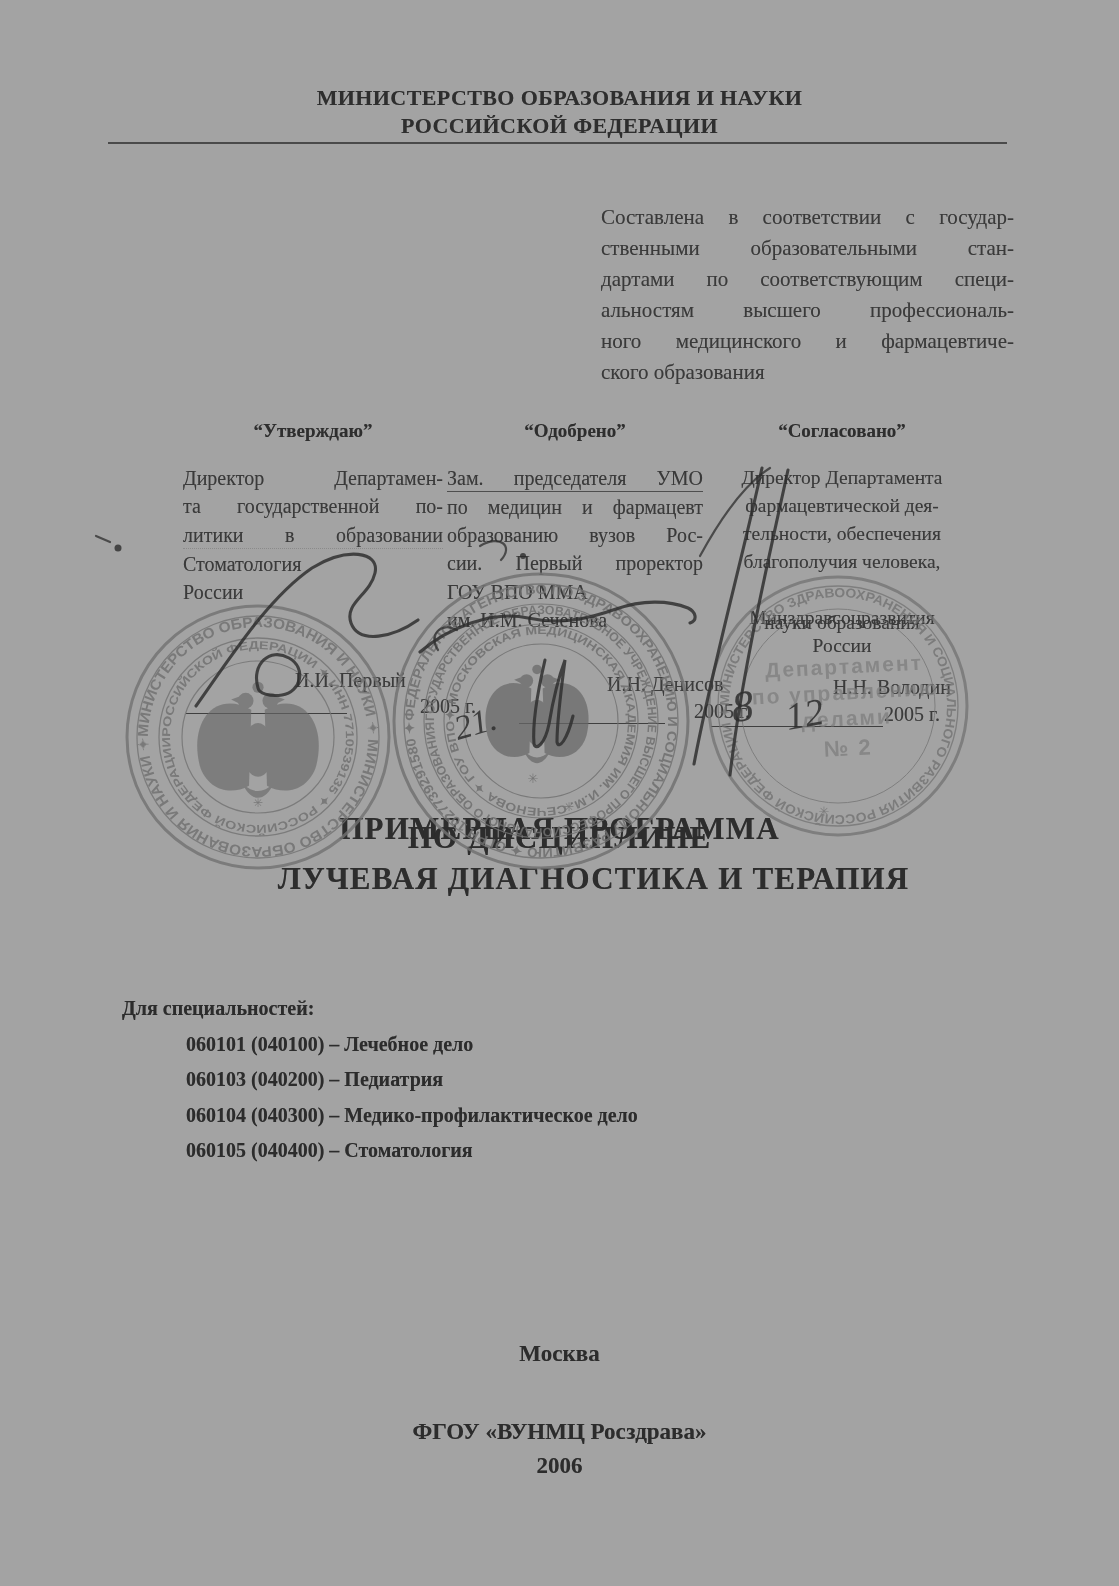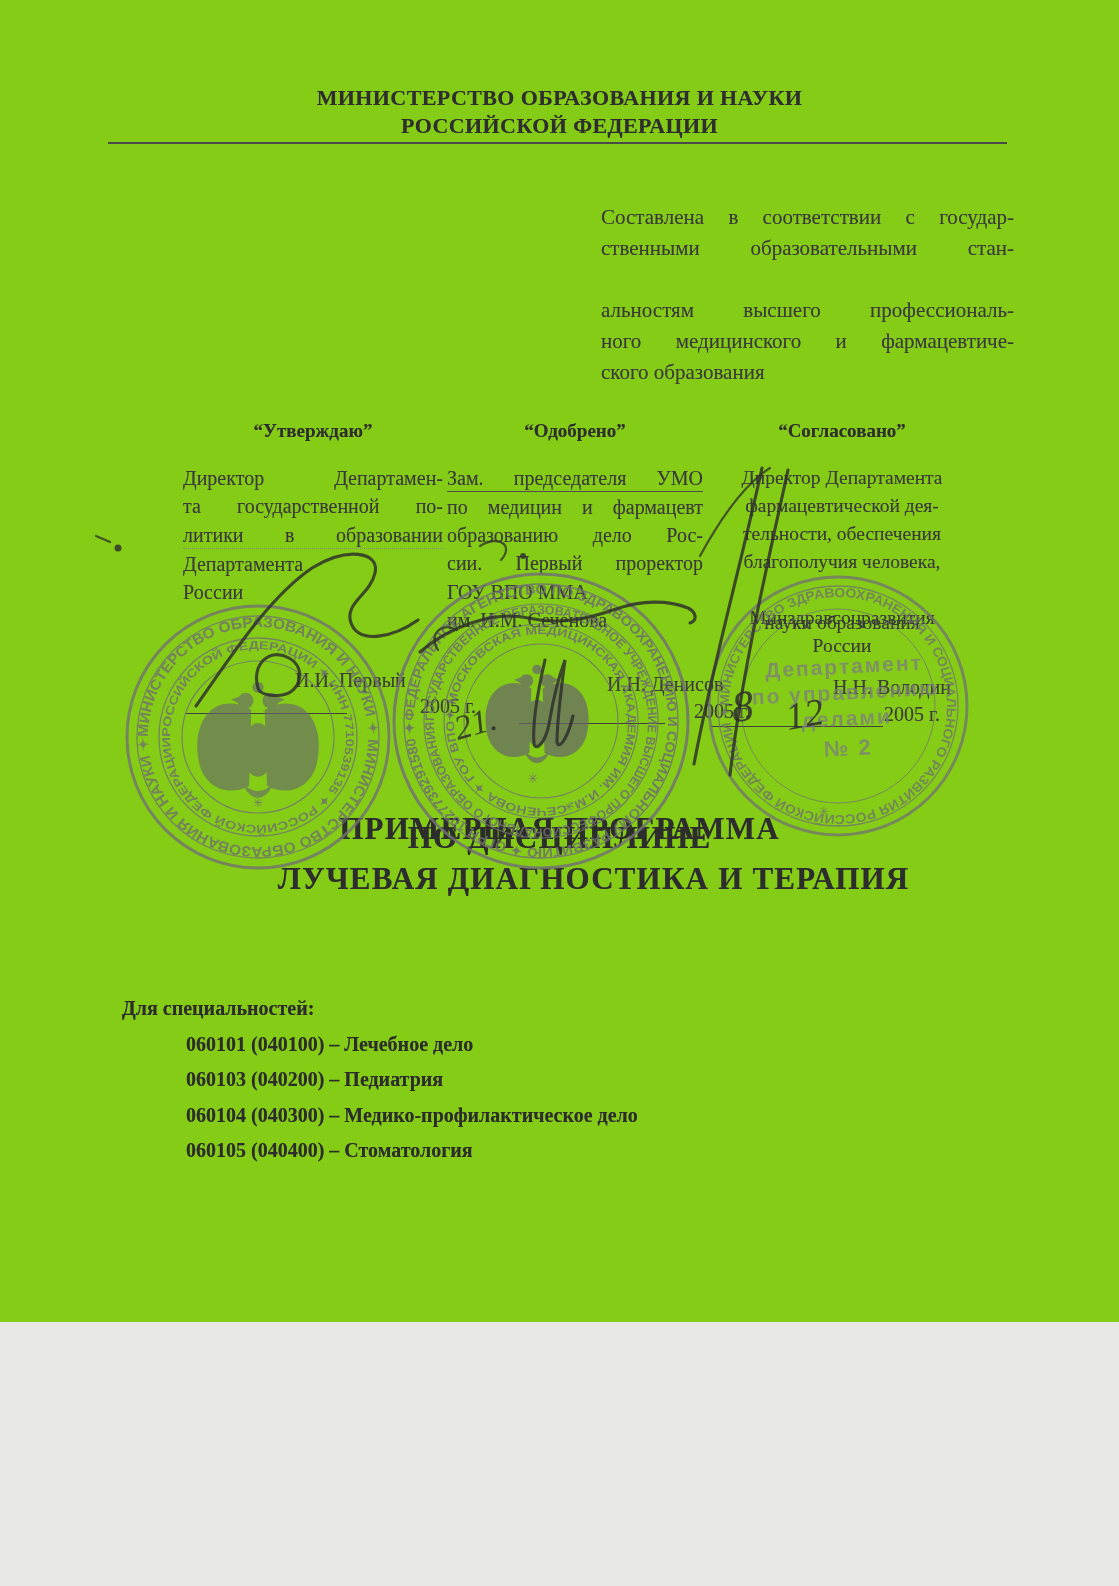--- a/index.html
+++ b/index.html
@@ -1,18 +1,18 @@
 <!DOCTYPE html>
 <html><head>
 <meta charset="utf-8">
 <style>
   html,body{margin:0;padding:0;background:#e8e8e6;}
   .page{
-    position:relative; width:1119px; height:1322px; margin:0 auto;
-    background:#84cc16; overflow:hidden;
+    position:relative; width:1119px; height:1586px; margin:0 auto;
+    background:#a3a3a3; overflow:hidden;
     font-family:"Liberation Serif", serif; color:#333;
   }
   .abs{position:absolute;}
   
   .hdr{left:0;width:100%;text-align:center;font-weight:bold;font-size:22px;
        letter-spacing:.4px;color:#2e2e2e;text-shadow:0 0 .5px rgba(50,50,50,.45);}
   .rule{border-top:2px solid #4a4a4a;height:0;}
   
   .note-line{left:601px;width:413px;font-size:21px;color:#3a3a3a;
        text-align:justify;text-align-last:justify;text-shadow:0 0 .5px rgba(60,60,60,.4);}
@@ -54,37 +54,38 @@
 <body>
 
 <div class="page">
 
   <div class="abs hdr" style="top:85px;">МИНИСТЕРСТВО ОБРАЗОВАНИЯ И НАУКИ</div>
   <div class="abs hdr" style="top:113px;">РОССИЙСКОЙ ФЕДЕРАЦИИ</div>
   <div class="abs rule" style="top:142px;left:108px;width:899px;"></div>
 
   <div class="abs note-line" style="top:205px;">Составлена в соответствии с государ-</div>
   <div class="abs note-line" style="top:236px;">ственными образовательными стан-</div>
+  <div class="abs note-line" style="top:267px;">дартами по соответствующим специ-</div>
   <div class="abs note-line" style="top:298px;">альностям высшего профессиональ-</div>
   <div class="abs note-line" style="top:329px;">ного медицинского и фармацевтиче-</div>
   <div class="abs note-line last" style="top:360px;">ского образования</div>
 
   <div class="abs appr-head" style="top:420px;left:183px;width:260px;">“Утверждаю”</div>
   <div class="abs appr-head" style="top:420px;left:447px;width:256px;">“Одобрено”</div>
   <div class="abs appr-head" style="top:420px;left:719px;width:246px;">“Согласовано”</div>
 
   <div class="abs cline c1" style="top:467px;">Директор Департамен-</div>
   <div class="abs cline c1" style="top:495px;">та государственной по-</div>
   <div class="abs cline c1 u-dot" style="top:524px;">литики в образовании</div>
-  <div class="abs cline c1 ta-left" style="top:553px;">Департамента</div>
+  <div class="abs cline c1 ta-left" style="top:553px;">Стоматология</div>
   <div class="abs cline c1 ta-left" style="top:581px;">России</div>
 
   <div class="abs cline c2 u-solid" style="top:467px;">Зам. председателя УМО</div>
   <div class="abs cline c2" style="top:496px;">по медицин и фармацевт</div>
-  <div class="abs cline c2" style="top:524px;">образованию дело Рос-</div>
+  <div class="abs cline c2" style="top:524px;">образованию вузов Рос-</div>
   <div class="abs cline c2" style="top:552px;">сии. Первый проректор</div>
   <div class="abs cline c2 ta-left" style="top:581px;">ГОУ ВПО ММА</div>
   <div class="abs cline c2 ta-left" style="top:609px;">им. И.М. Сеченова</div>
 
   <div class="abs cline c3" style="top:467px;">Директор Департамента</div>
   <div class="abs cline c3" style="top:495px;">фармацевтической дея-</div>
   <div class="abs cline c3" style="top:523px;">тельности, обеспечения</div>
   <div class="abs cline c3" style="top:551px;">благополучия человека,</div>
   <div class="abs cline c3" style="top:612px;">науки образования</div>
   <div class="abs cline c3" style="top:607px;">Минздравсоцразвития</div>

